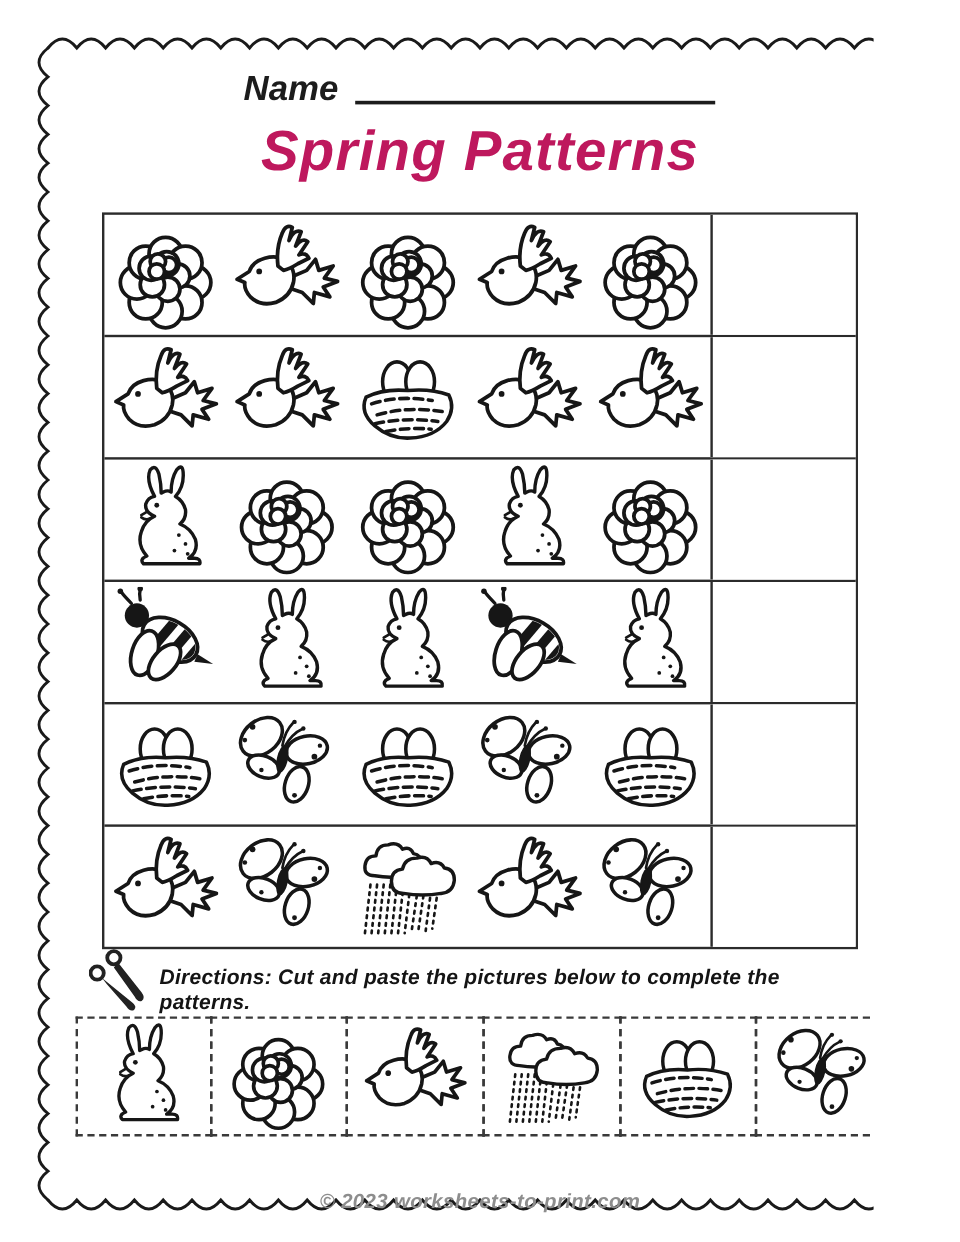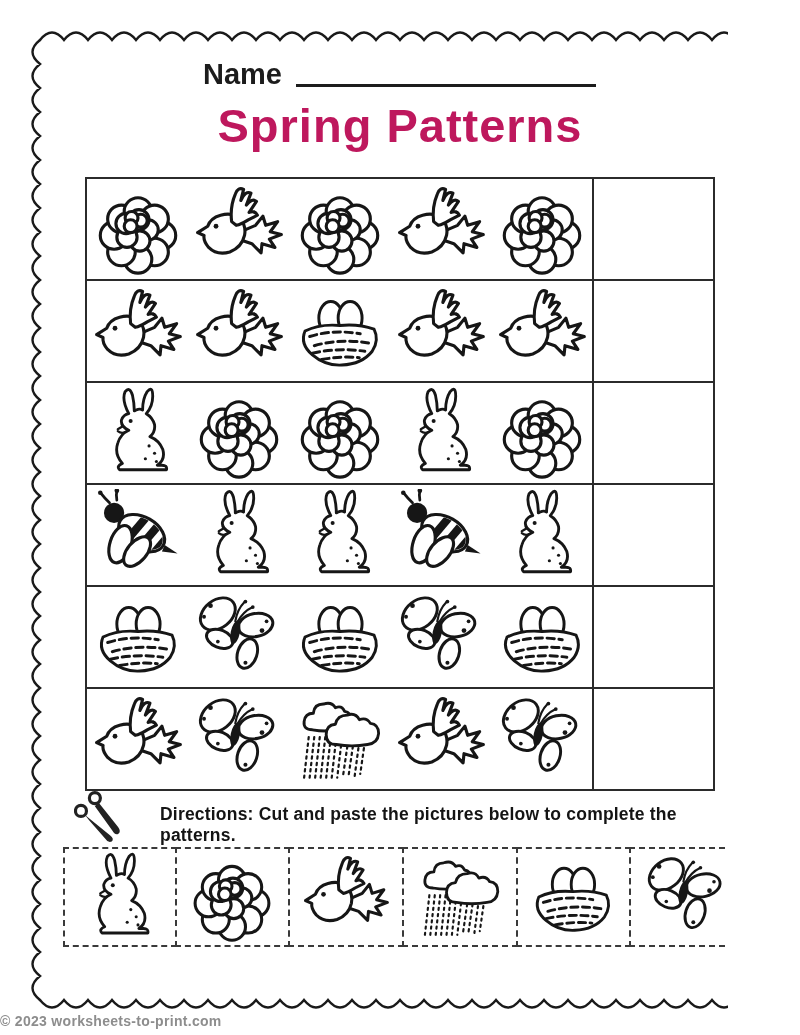--- a/index.html
+++ b/index.html
@@ -1,38 +1,38 @@
 <!DOCTYPE html>
 <html><head>
 <meta charset="utf-8">
 <style>
   html,body{margin:0;padding:0;background:#fff;}
   .sheet{position:relative;width:728px;height:1035px;background:#fff;overflow:hidden;
-         font-family:"Liberation Sans","DejaVu Sans",sans-serif;}
+         font-family:"Liberation Sans","DejaVu Sans",sans-serif;font-style:italic;}
   .border-svg{position:absolute;left:0;top:0;width:800px;height:1035px;pointer-events:none;}
   .name-row{position:absolute;left:203px;top:58px;display:flex;align-items:flex-end;}
   .name-label{font-size:29px;font-weight:700;color:#1c1c1c;}
   .name-line{width:300px;height:0;border-bottom:3px solid #1c1c1c;margin:0 0 4px 14px;}
   .title{position:absolute;top:98px;left:0;width:800px;text-align:center;
          font-size:47px;font-weight:800;color:#be185d;letter-spacing:1px;}
   .ptable{position:absolute;left:85px;top:177px;width:630px;border:2px solid #2b2b2b;box-sizing:border-box;}
   .prow{display:grid;grid-template-columns:repeat(5,1fr) 121px;height:100px;border-bottom:2px solid #2b2b2b;}
   .prow:last-child{border-bottom:none;}
   .pcell{display:flex;align-items:center;justify-content:center;overflow:hidden;}
   .pcell.answer{border-left:2px solid #2b2b2b;background:#fff;}
   svg.pic{width:92px;height:92px;}
   .dir-row{position:absolute;left:74px;top:788px;display:flex;align-items:flex-start;}
   .scissors{width:58px;height:62px;flex:0 0 auto;}
-  .dir-text{font-size:17.5px;font-weight:700;color:#141414;margin:16px 0 0 28px;letter-spacing:.2px;}
+  .dir-text{font-size:17.5px;font-weight:700;color:#141414;margin:16px 0 0 1px;letter-spacing:.2px;}
   .cutstrip{position:absolute;left:63px;top:847px;width:682px;display:grid;grid-template-columns:repeat(6,1fr);}
   .cutcell{height:100px;border:2px dashed #3a3a3a;display:flex;align-items:center;justify-content:center;box-sizing:border-box;}
   .cutcell + .cutcell{margin-left:-2px;}
   svg.cpic{width:90px;height:90px;}
-  .footer{position:absolute;top:1013px;left:0;width:800px;
-          font-size:14px;font-weight:600;color:#8d8d8d;letter-spacing:.3px;}
+  .footer{position:absolute;top:992px;left:0;width:800px;text-align:center;
+          font-size:17px;font-weight:600;color:#8d8d8d;letter-spacing:.3px;}
   .defs-holder{position:absolute;width:0;height:0;overflow:hidden;}
 </style>
 </head>
 <body>
 
 <div class="sheet">
 
   <svg class="border-svg" xmlns="http://www.w3.org/2000/svg">
     <g fill="none" stroke="#1a1a1a" stroke-width="2.4" stroke-linecap="round">
       <path id="wb-top" d="M40,40q12,-15 24,0q12,-15 24,0q12,-15 24,0q12,-15 24,0q12,-15 24,0q12,-15 24,0q12,-15 24,0q12,-15 24,0q12,-15 24,0q12,-15 24,0q12,-15 24,0q12,-15 24,0q12,-15 24,0q12,-15 24,0q12,-15 24,0q12,-15 24,0q12,-15 24,0q12,-15 24,0q12,-15 24,0q12,-15 24,0q12,-15 24,0q12,-15 24,0q12,-15 24,0q12,-15 24,0q12,-15 24,0q12,-15 24,0q12,-15 24,0q12,-15 24,0q12,-15 24,0q12,-15 24,0"></path>

